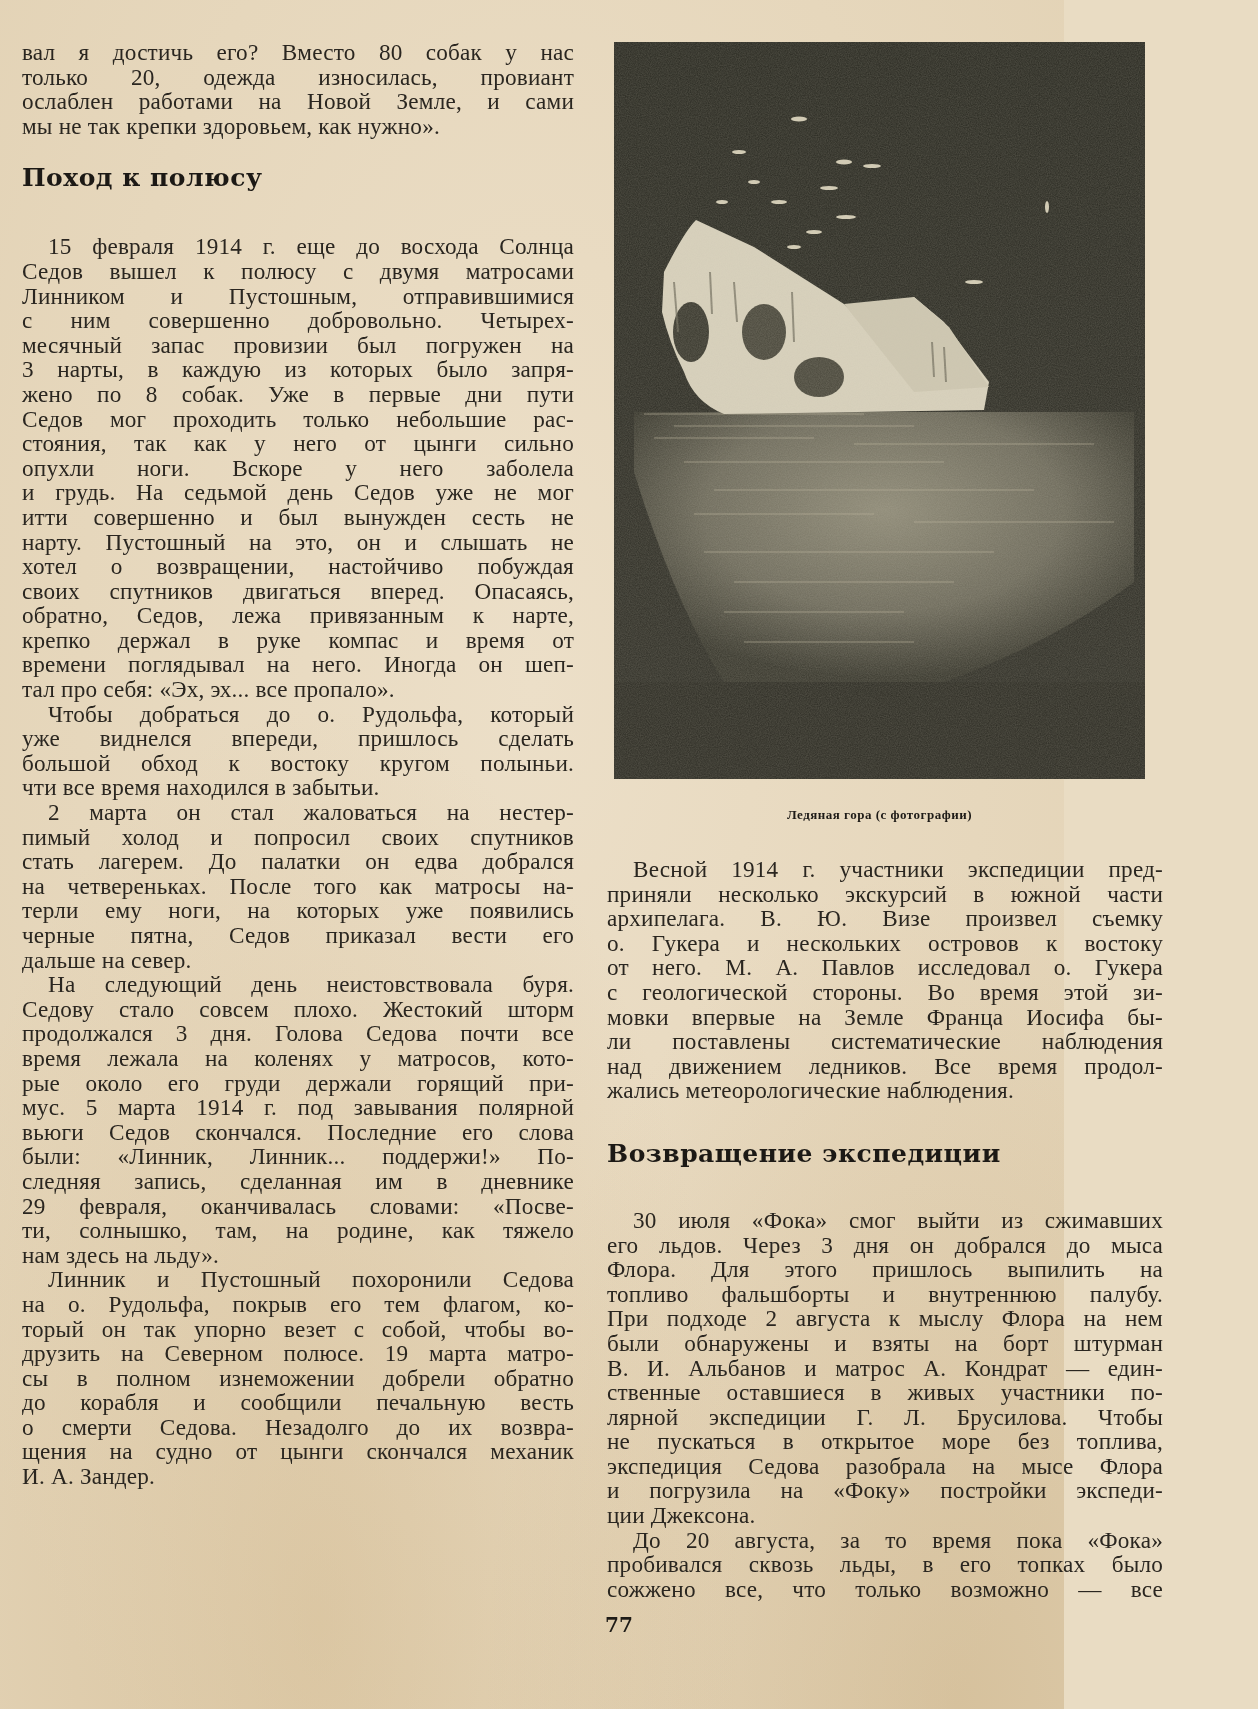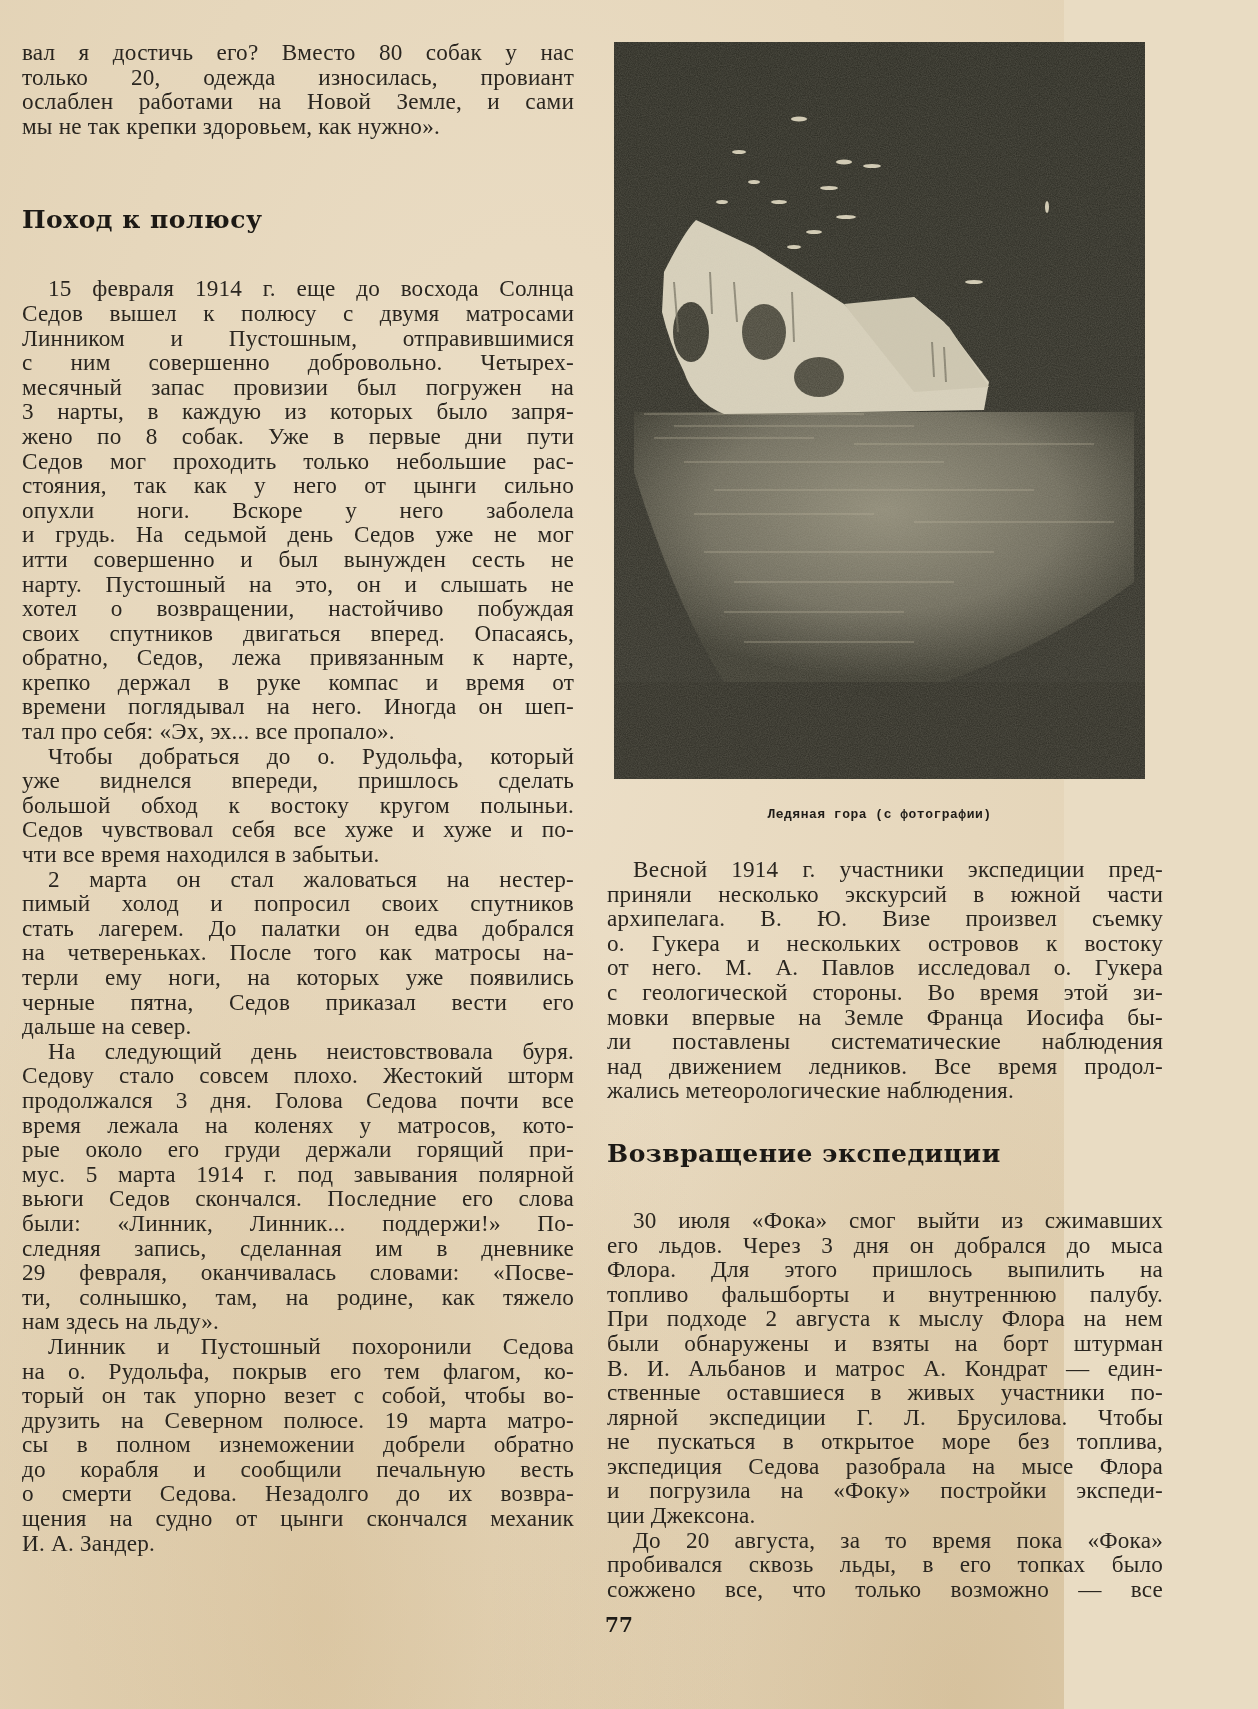--- a/index.html
+++ b/index.html
@@ -26,31 +26,31 @@
     white-space: nowrap; overflow: visible;
     letter-spacing: 0.2px;
   }
   .line.last { text-align-last: left; }
   .line.indent { padding-left: 26px; }
   .heading {
     font-family: "DejaVu Serif", "Liberation Serif", serif;
     font-weight: bold; font-size: 25px; letter-spacing: 0.5px;
     color: #1c1915;
   }
-  .h1 { margin-top: 67px; margin-bottom: 42px; }
+  .h1 { margin-top: 25px; margin-bottom: 42px; }
   .h2 { margin-top: 36px; margin-bottom: 40px; }
 
   .illustration {
     position: absolute; left: 614px; top: 42px; width: 531px; height: 737px;
     background: #2b2a22; overflow: hidden;
   }
   .illustration svg { display: block; width: 100%; height: 100%; }
   .caption {
     position: absolute; left: 614px; top: 807px; width: 531px;
-    text-align: center; font-family: Liberation Mono, monospace; font-weight: bold;
+    text-align: center; font-family: Liberation Serif, serif; font-weight: bold;
     font-size: 13px; letter-spacing: 0.5px; color: #1e1b17;
   }
   .right-text { position: absolute; left: 607px; top: 857px; width: 556px; }
   .page-number {
     position: absolute; left: 605px; top: 1613px;
     font-family: "DejaVu Serif", serif; font-weight: bold; font-size: 20px; color: #1e1b17;
   }
 </style>
 </head>
 <body>
@@ -84,21 +84,20 @@
           <div class="line">своих спутников двигаться вперед. Опасаясь,</div>
           <div class="line">обратно, Седов, лежа привязанным к нарте,</div>
           <div class="line">крепко держал в руке компас и время от</div>
           <div class="line">времени поглядывал на него. Иногда он шеп-</div>
           <div class="line last">тал про себя: «Эх, эх... все пропало».</div>
         </div>
         <div>
           <div class="line indent">Чтобы добраться до о. Рудольфа, который</div>
           <div class="line">уже виднелся впереди, пришлось сделать</div>
           <div class="line">большой обход к востоку кругом полыньи.</div>
-          <div class="line">Седов чувствовал себя все хуже и хуже и по-</div>
           <div class="line last">чти все время находился в забытьи.</div>
         </div>
         <div>
           <div class="line indent">2 марта он стал жаловаться на нестер-</div>
           <div class="line">пимый холод и попросил своих спутников</div>
           <div class="line">стать лагерем. До палатки он едва добрался</div>
           <div class="line">на четвереньках. После того как матросы на-</div>
           <div class="line">терли ему ноги, на которых уже появились</div>
           <div class="line">черные пятна, Седов приказал вести его</div>
           <div class="line last">дальше на север.</div>

